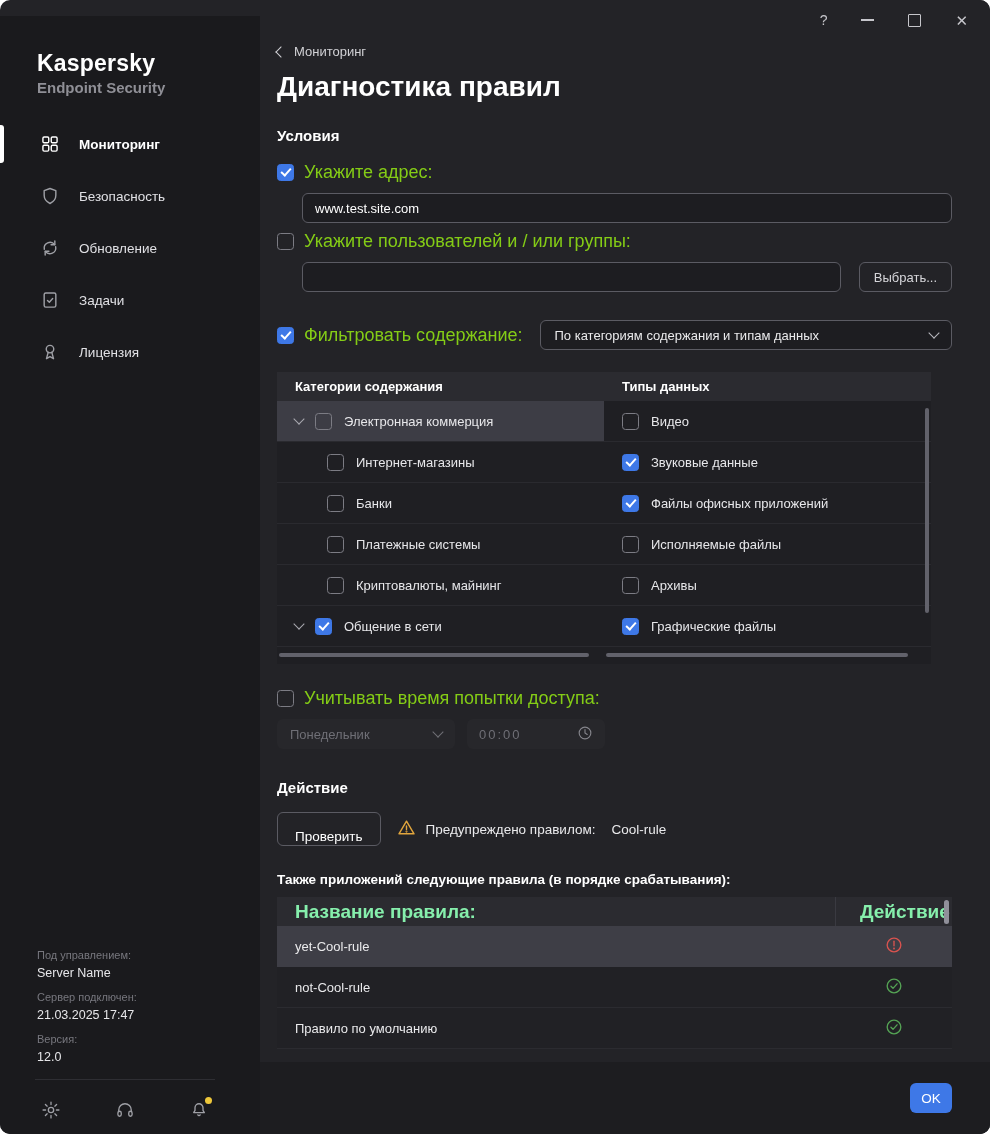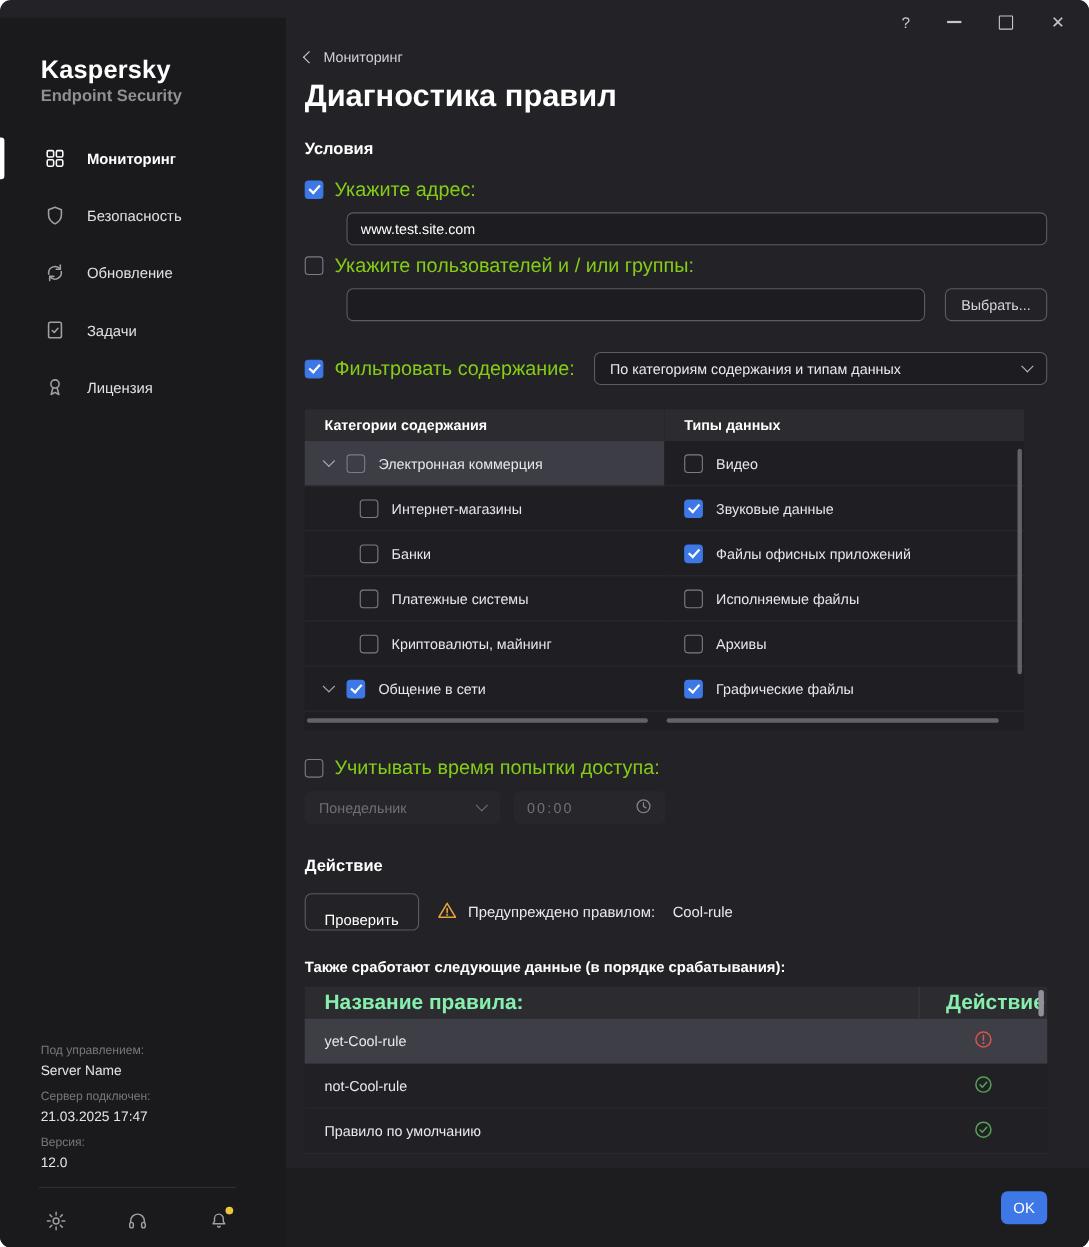--- a/index.html
+++ b/index.html
@@ -41,21 +41,21 @@
   .breadcrumb{display:flex;align-items:center;gap:9px;margin-top:8px;color:#d2d2d6;cursor:pointer;width:max-content;font-size:13px}
   .page-title{margin-top:12px;font-size:28px;font-weight:bold;color:#fff}
   .section-heading{margin-top:24px;font-size:15px;font-weight:bold;color:#fff}
 
   .check-row{display:flex;align-items:center;gap:10px;margin-top:18px}
   .check-label{font-size:18px;color:#84cc16;cursor:pointer}
   .checkbox{position:relative;width:17px;height:17px;border:1.4px solid #7c7c84;border-radius:3.5px;flex:0 0 auto;cursor:pointer;background:transparent;box-sizing:border-box}
   .checkbox.checked{background:#3e78e7;border-color:#3e78e7}
   .checkbox.checked::after{content:"";position:absolute;left:5px;top:1px;width:4px;height:8px;border:solid #fff;border-width:0 2px 2px 0;transform:rotate(42deg)}
 
-  .indent{margin-left:38px}
+  .indent{margin-left:25px}
   .text-input{margin-top:10px;height:30px;width:100%;background:#1d1d21;border:1px solid #5b5b63;border-radius:6px;color:#fff;font-size:13px;font-family:"Liberation Sans",sans-serif;padding:0 12px;outline:none;box-sizing:border-box}
   .input-row{display:flex;gap:18px;margin-top:10px}
   .input-row .text-input{margin-top:0;flex:1}
   .btn{height:30px;border:1px solid #5b5b63;background:transparent;border-radius:6px;color:#d6d6da;font-size:13px;font-family:"Liberation Sans",sans-serif;padding:0 14px;cursor:pointer}
 
   .filter-row{margin-top:28px}
   .select{flex:1;height:30px;background:#1d1d21;border:1px solid #5b5b63;border-radius:6px;display:flex;align-items:center;justify-content:space-between;padding:0 13px;color:#eaeaec;cursor:pointer;margin-left:8px;box-sizing:border-box}
   .select .chev{color:#b9b9bf;margin-top:-4px}
 
   .panels{display:flex;margin-top:22px}
@@ -334,21 +334,21 @@
           <span><svg width="19" height="19" viewBox="0 0 24 24" fill="none" stroke="#e2a63d" stroke-width="1.8" stroke-linecap="round" stroke-linejoin="round">
                 <path d="M12 4L21.5 20h-19z"></path>
                 <path d="M12 10v4.5"></path>
                 <circle cx="12" cy="17.2" r="0.4" fill="#e2a63d"></circle>
               </svg></span>
           <span>Предупреждено правилом:</span>
           <span class="warn-rule">Cool-rule</span>
         </span>
       </div>
 
-      <div class="rules-note">Также сработают следующие данные (в порядке срабатывания):</div>
+      <div class="rules-note">Также приложений следующие правила (в порядке срабатывания):</div>
 
       <div class="rules-table">
         <div class="thead">
           <div class="th-name">Название правила:</div>
           <div class="th-action">Действие</div>
         </div>
         <div class="trow selected">
           <div class="td-name">yet-Cool-rule</div>
           <div class="td-action">
             <span><svg width="18" height="18" viewBox="0 0 20 20" fill="none" stroke="#d9534f" stroke-width="1.5" stroke-linecap="round">

